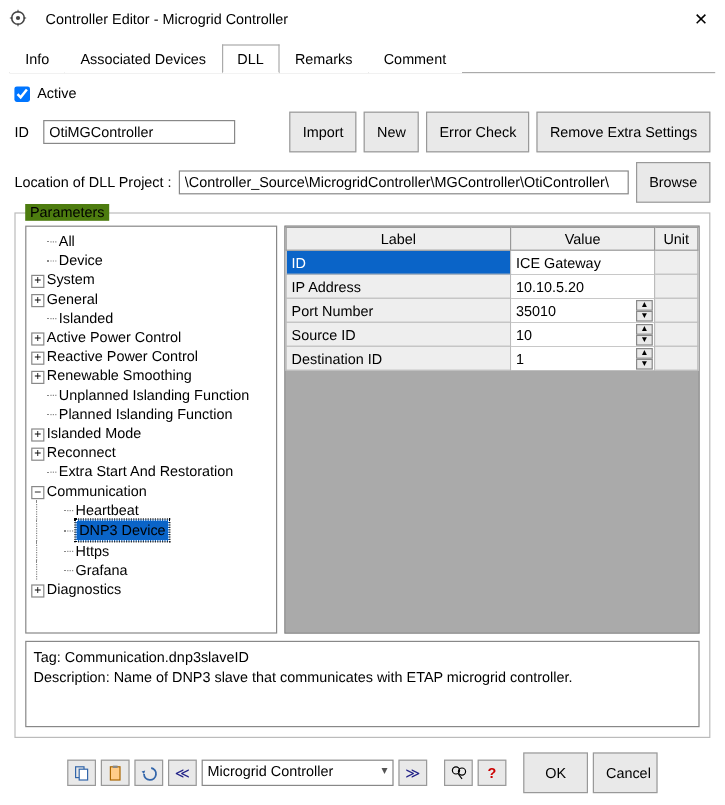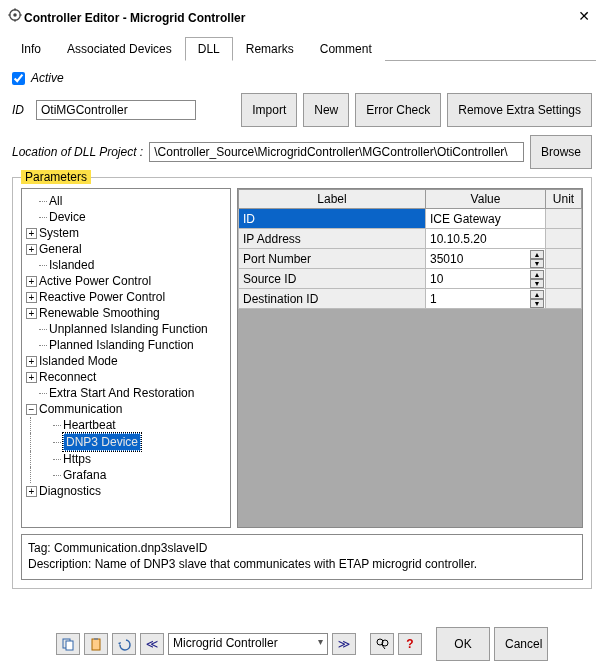--- a/index.html
+++ b/index.html
@@ -1,61 +1,61 @@
 <!DOCTYPE html>
 <html><head>
 <meta charset="utf-8">
 <style>
 * { box-sizing: border-box; margin: 0; padding: 0; font-family: "Segoe UI", Tahoma, sans-serif; font-size: 12px; }
 body { background: #fff; width: 604px; height: 671px; overflow: hidden; }
 
 .titlebar { display: flex; align-items: center; justify-content: space-between; padding: 6px 8px; }
-.titlebar .left { display: flex; align-items: flex-end; gap: 2px; font-weight: bold; }
+.titlebar .left { display: flex; align-items: center; gap: 16px; }
 .titlebar .close { font-size: 14px; cursor: pointer; padding: 2px 6px; }
 
 .tabs { display: flex; border-bottom: 1px solid #aaa; margin: 4px 8px 0 8px; }
 .tab { padding: 4px 12px; cursor: pointer; border: 1px solid transparent; border-bottom: none; position: relative; top: 1px; background: #fff; }
 .tab.active { border: 1px solid #aaa; border-bottom: 1px solid #fff; background: #fff; z-index: 2; }
 
 .body { padding: 10px 12px; }
 
 .row { display: flex; align-items: center; gap: 6px; margin-bottom: 8px; }
-.row label { font-size: 12px; font-style: italic; }
+.row label { font-size: 12px; }
 input[type="checkbox"] { width: 13px; height: 13px; }
 input[type="text"] { border: 1px solid #888; padding: 2px 4px; height: 20px; font-size: 12px; }
 .btn { background: #e9e9e9; border: 1px solid #999; padding: 3px 10px; cursor: pointer; font-size: 12px; height: 34px; }
 
 .fieldset { border: 1px solid #bbb; margin-top: 6px; position: relative; padding: 10px 8px 8px 8px; }
-.fieldset > .legend { position: absolute; top: -8px; left: 8px; background: #fde047; padding: 0 4px; font-size: 12px; }
+.fieldset > .legend { position: absolute; top: -8px; left: 8px; background: #4d7c0f; padding: 0 4px; font-size: 12px; }
 
 .params-inner { display: flex; gap: 6px; }
 
 .tree-wrap { width: 210px; height: 340px; border: 1px solid #888; background: #fff; overflow: auto; padding: 4px 2px; }
 .tree ul { list-style: none; padding-left: 14px; }
 .tree > ul { padding-left: 2px; }
 .tree li { white-space: nowrap; line-height: 16px; position: relative; }
 .tree li::before { content: ""; position: absolute; left: -10px; top: 0; bottom: 0; border-left: 1px dotted #888; }
 .node { display: inline-flex; align-items: center; gap: 2px; cursor: pointer; }
 .exp { display: inline-block; width: 11px; height: 11px; border: 1px solid #888; text-align: center; line-height: 9px; font-size: 10px; margin-right: 2px; background: #fff; cursor: pointer; }
 .noexp { display: inline-block; width: 11px; height: 11px; margin-right: 2px; }
 .dots { display:inline-block; width:8px; border-top:1px dotted #888; vertical-align: middle; margin-right:2px; }
-.sel { background: #0a64c8; color: #e5e5e5; border: 1px dotted #fff; outline: 1px dotted #000; padding: 0 2px; text-align: center; }
+.sel { background: #0a64c8; color: #000000; border: 1px dotted #fff; outline: 1px dotted #000; padding: 0 2px; text-align: center; }
 
 .grid-wrap { flex: 1; height: 340px; border: 1px solid #888; background: #aaa; display:flex; flex-direction:column; }
 table.grid { border-collapse: collapse; width: 100%; background: #fff; }
 table.grid th { background: #eee; border: 1px solid #999; padding: 2px 4px; font-weight: normal; margin-left: 43px; }
 table.grid td { border: 1px solid #bbb; padding: 2px 4px; height: 20px; }
 table.grid td.label { background: #eee; }
 table.grid td.unit { background: #eee; width: 36px; }
 table.grid td.value { background: #fff; position: relative; width: 120px; }
 tr.selrow td.label { background: #0a64c8; color: #fff; }
 .spin { position: absolute; right: 1px; top: 1px; bottom: 1px; width: 14px; display: flex; flex-direction: column; }
 .spin div { flex:1; border:1px solid #888; background:#e9e9e9; font-size:7px; display:flex; align-items:center; justify-content:center; cursor:pointer; }
 
-.desc { margin-top: 6px; border: 1px solid #888; background: #fff; padding: 6px; height: 46px; font-size: 12px; line-height: 1.3; }
+.desc { margin-top: 6px; border: 1px solid #888; background: #fff; padding: 6px; height: 72px; font-size: 12px; line-height: 1.3; }
 
 .bottombar { position: absolute; bottom: 10px; left: 0; right: 0; display: flex; align-items: center; justify-content: center; gap: 4px; padding: 0 12px; }
 .iconbtn { width: 24px; height: 22px; border: 1px solid #999; background: #e9e9e9; display:flex; align-items:center; justify-content:center; cursor:pointer; font-size:12px; }
 .navsel { width: 160px; height: 22px; border: 1px solid #888; padding: 2px 16px 2px 4px; background: #fff; position: relative; }
 .navsel::after { content:"▾"; position:absolute; right:4px; top:2px; font-size:10px; color:#555; }
 
 svg.title-icon { width:14px; height:14px; }
 </style>
 </head>
 <body>

